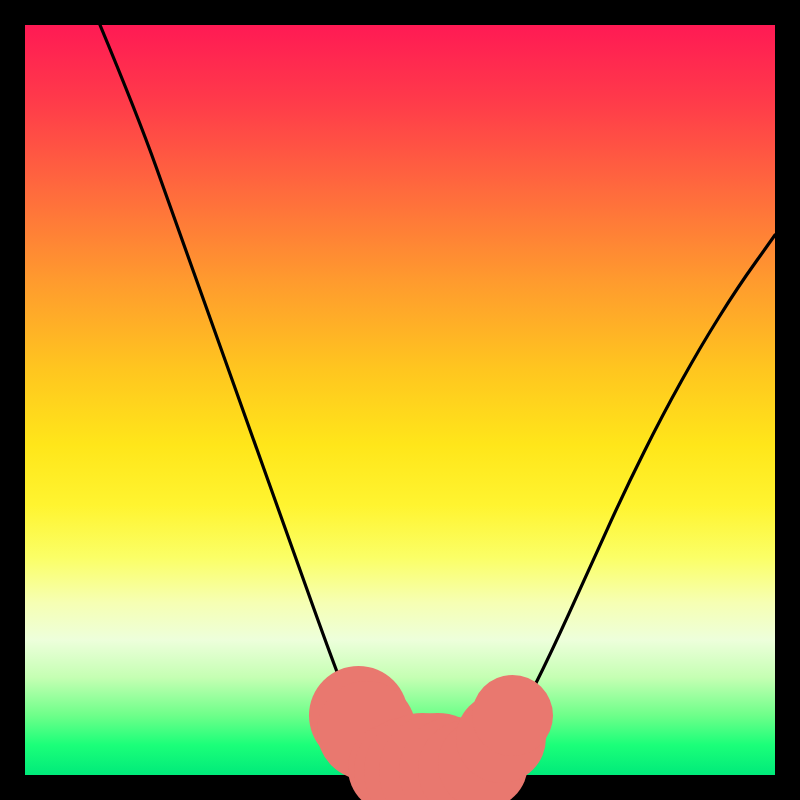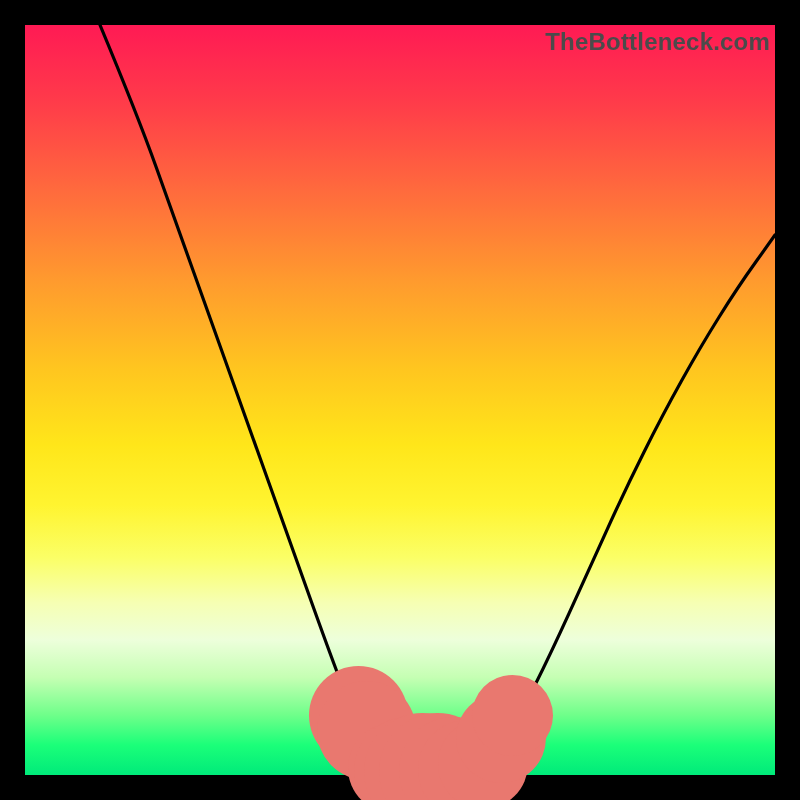--- a/index.html
+++ b/index.html
@@ -40,14 +40,13 @@
         <div class="blob" style="width: 108px; height: 108px; left: 328.5px; top: 691.5px;"></div>
         <div class="blob" style="width: 117px; height: 117px; left: 339px; top: 687.75px;"></div>
         <div class="blob" style="width: 117px; height: 117px; left: 354px; top: 687.75px;"></div>
         <div class="blob" style="width: 108px; height: 108px; left: 373.5px; top: 692.25px;"></div>
         <div class="blob" style="width: 99px; height: 99px; left: 393px; top: 695.25px;"></div>
         <div class="blob" style="width: 90px; height: 90px; left: 412.5px; top: 693.75px;"></div>
         <div class="blob" style="width: 90px; height: 90px; left: 431.25px; top: 667.5px;"></div>
         <div class="blob" style="width: 81px; height: 81px; left: 447px; top: 649.5px;"></div>
       </div>
   </div>
-  <div class="watermark">TheBottleneck.com</div>
 </div>
 
 </body></html>

